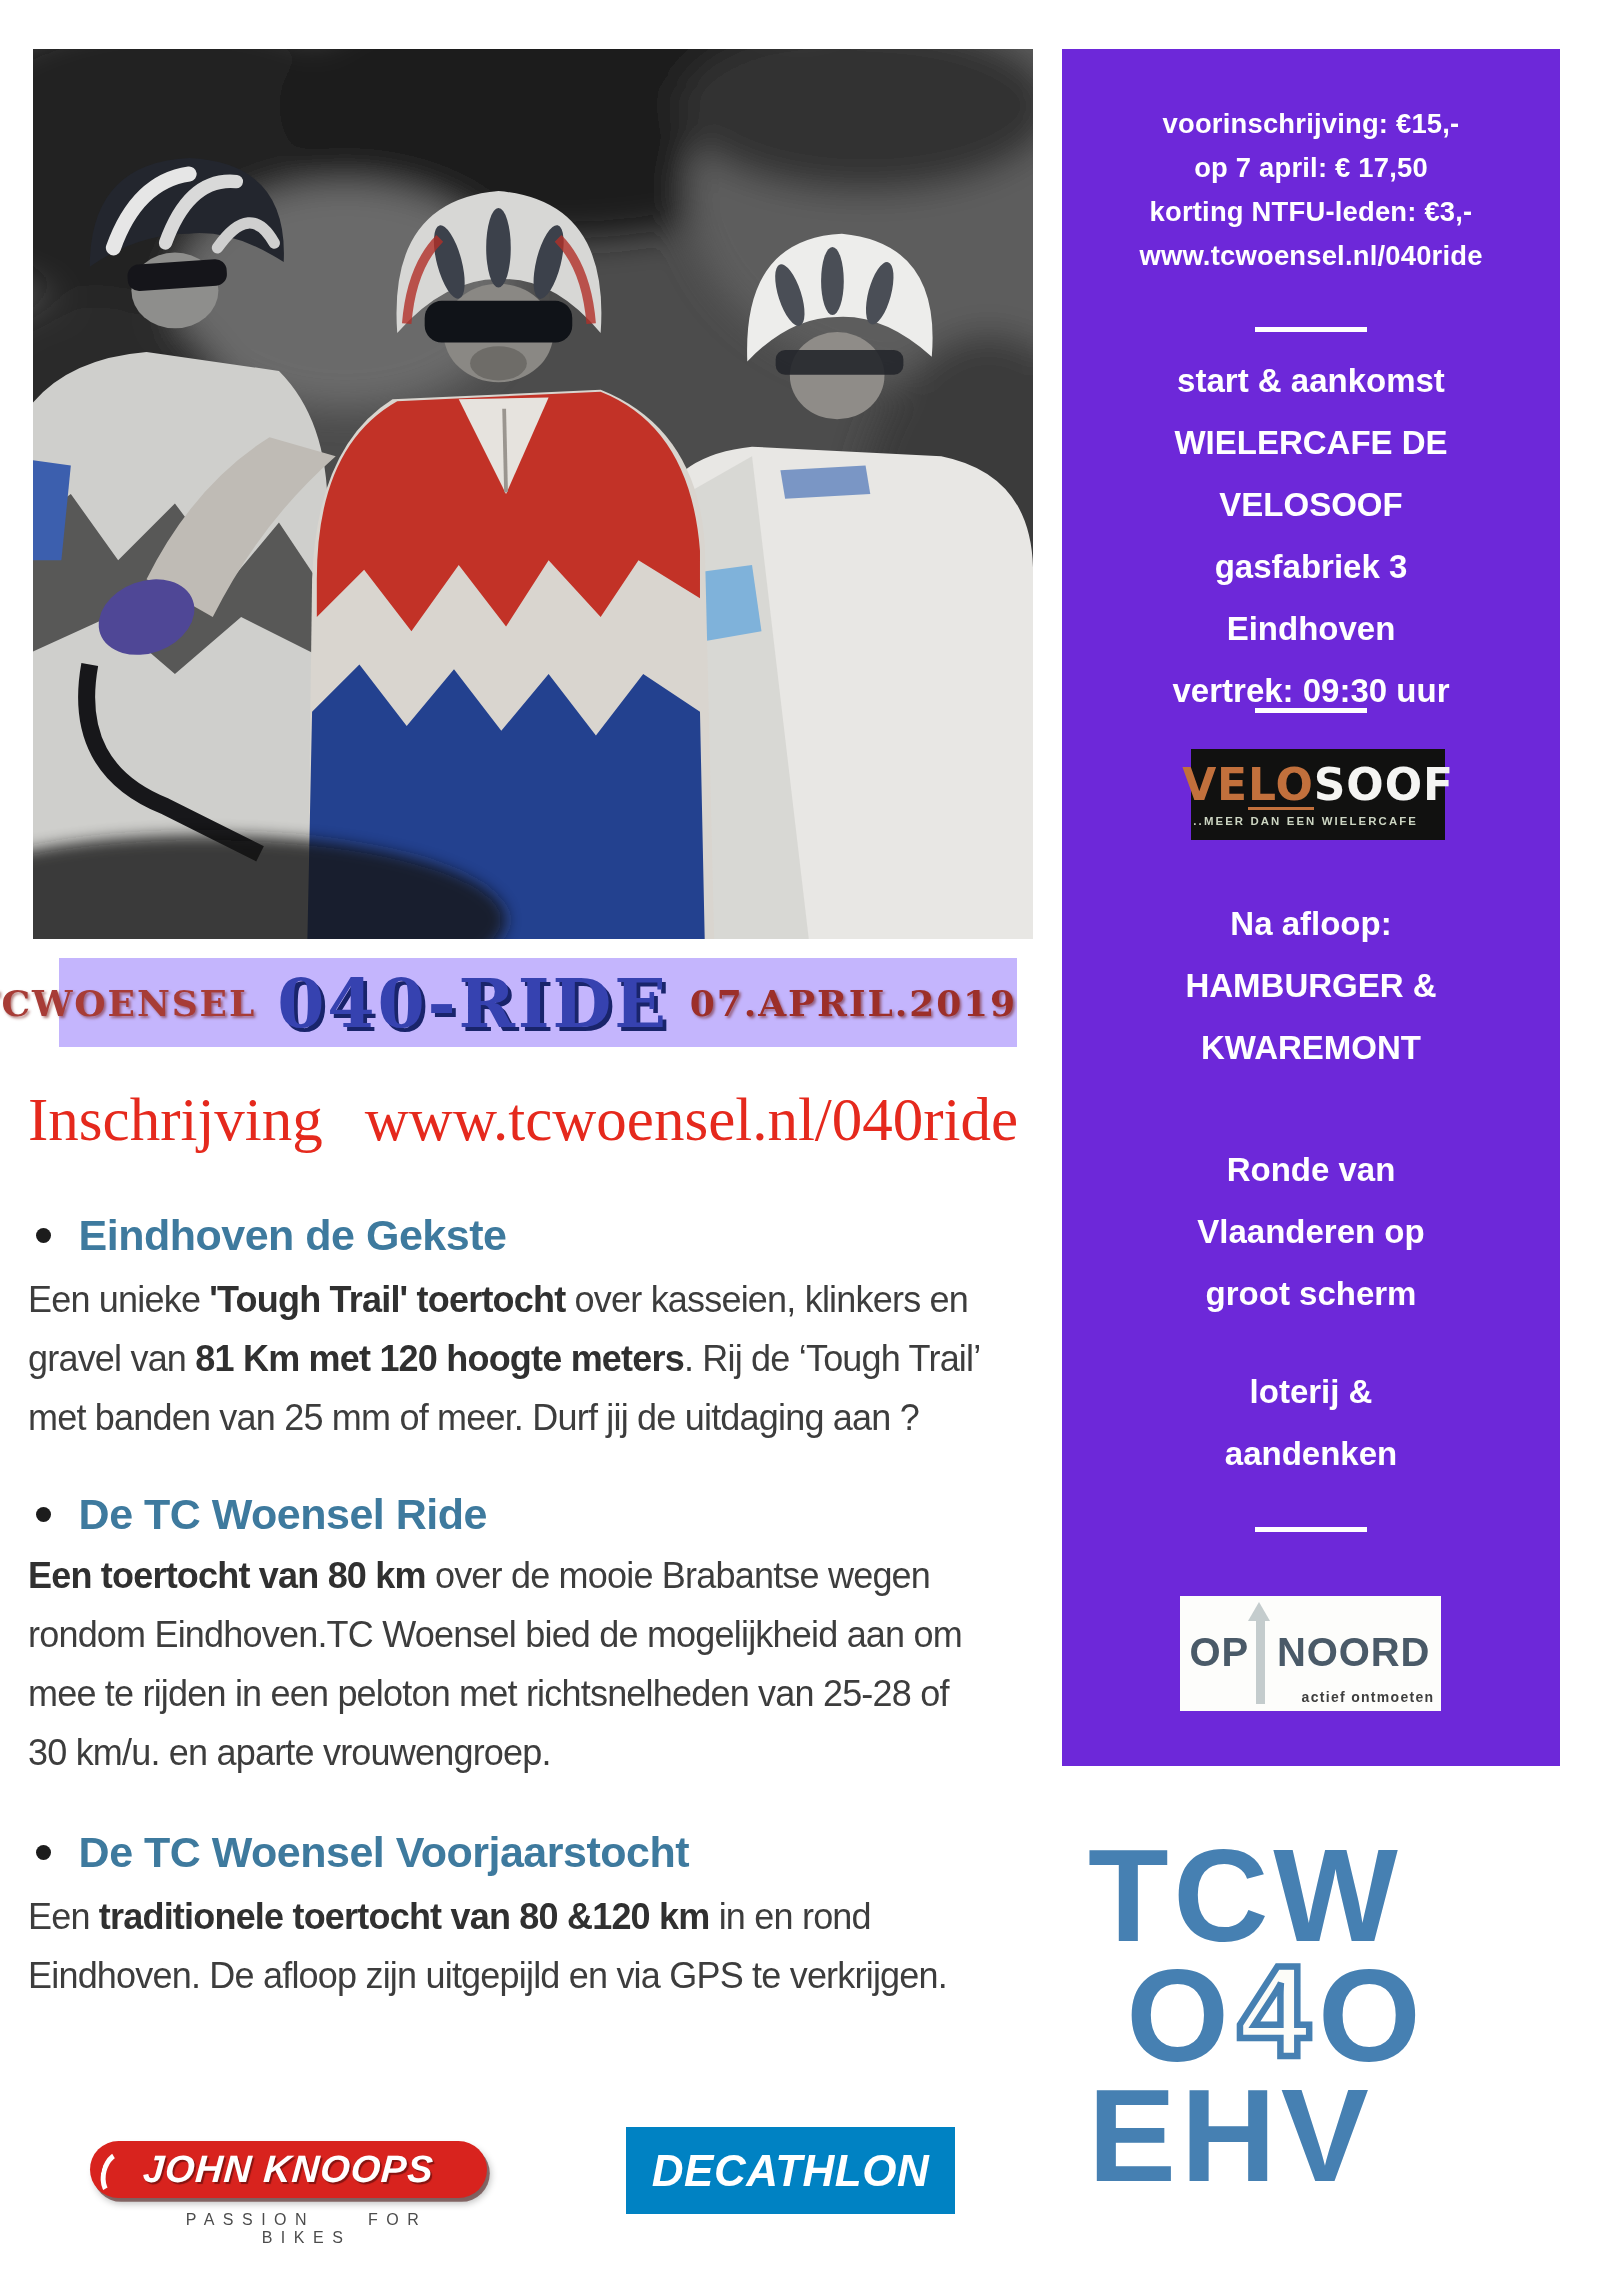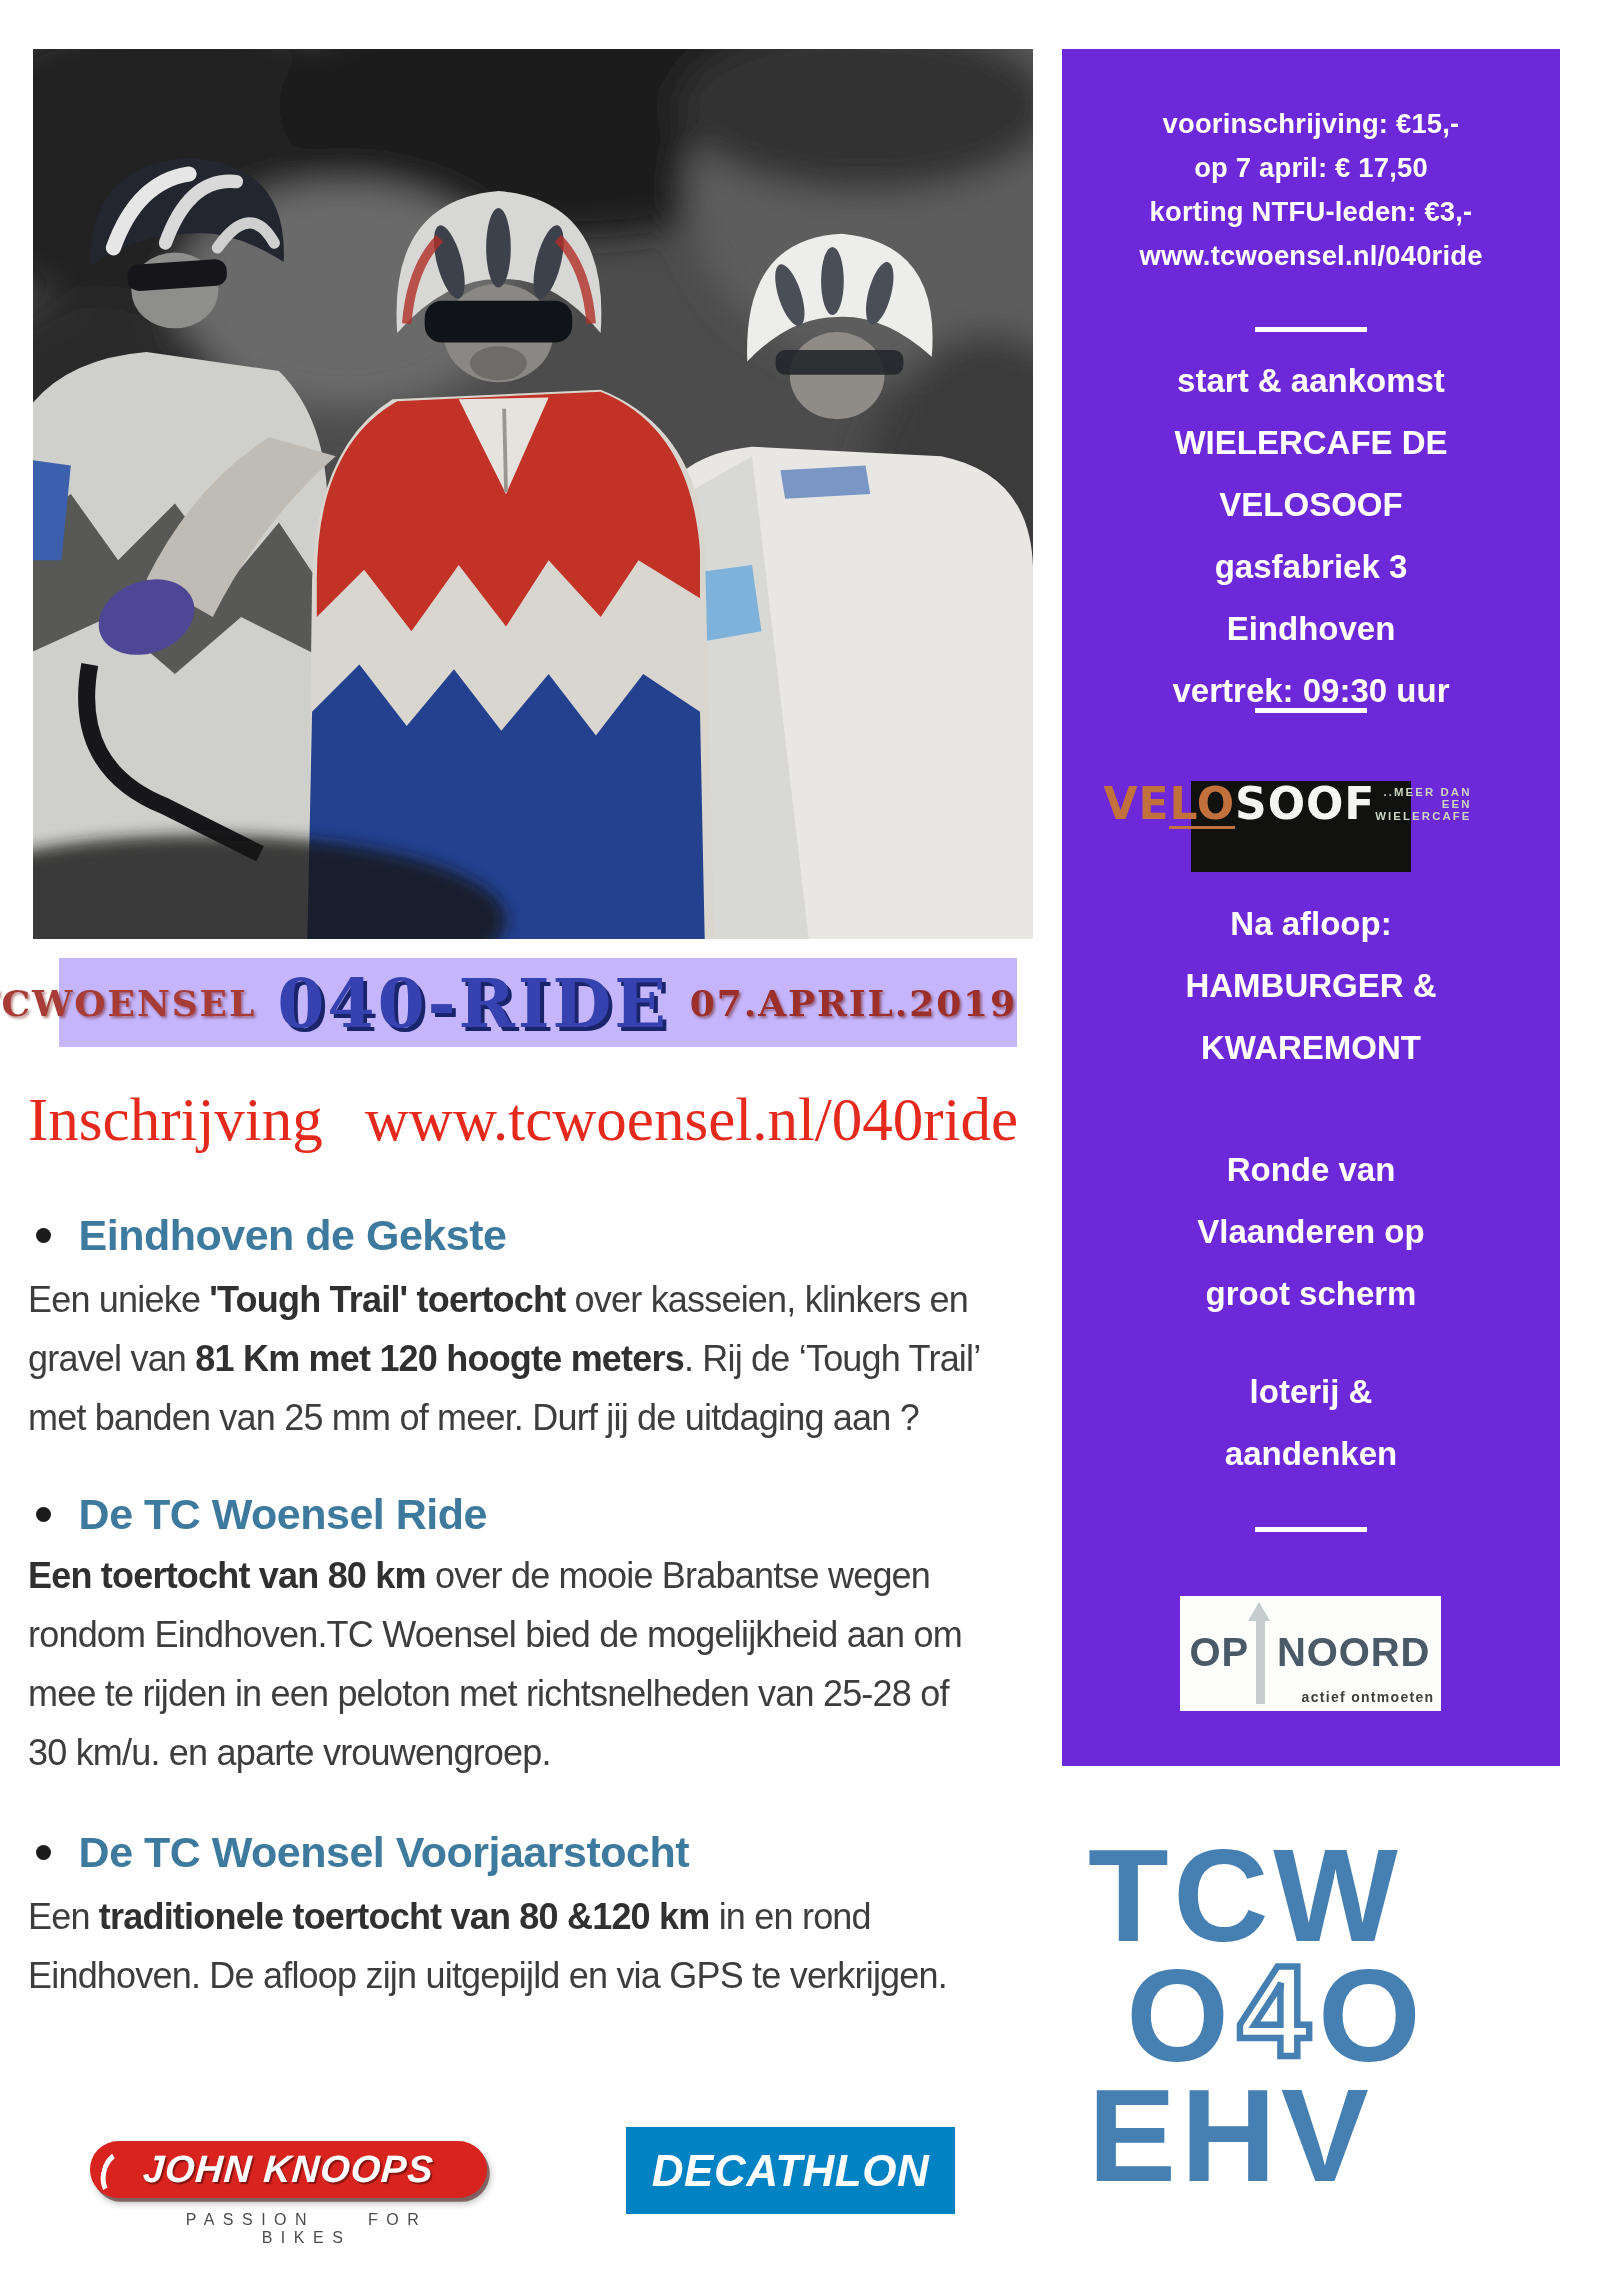--- a/index.html
+++ b/index.html
@@ -40,22 +40,22 @@
   .sb-abs{position:absolute;left:0;width:100%;}
   .pricing{top:53px;font-size:27.4px;line-height:44px;letter-spacing:0.2px;}
   .location{top:301px;font-size:33px;line-height:62px;}
   .afloop{top:844px;font-size:33px;line-height:62px;}
   .rvv{top:1090px;font-size:33px;line-height:62px;}
   .extras{top:1312px;font-size:33px;line-height:62px;}
   .sb-divider{position:absolute;left:50%;transform:translateX(-50%);width:112px;height:4.7px;background:#fff;}
   .d1{top:278px}.d2{top:659px}.d3{top:1478px}
 
   
-  .velosoof{position:absolute;left:129px;top:732px;width:220px;height:91px;background:#111110;
-            display:flex;flex-direction:row;justify-content:center;}
+  .velosoof{position:absolute;left:129px;top:700px;width:254px;height:91px;background:#111110;
+            display:flex;flex-direction:column;justify-content:center;}
   .vs-main{font-family:"DejaVu Sans",sans-serif;font-weight:600;font-size:44px;line-height:45px;
            letter-spacing:0.9px;display:flex;justify-content:center;align-items:baseline;}
   .vs-ve{color:#c2703c;}
   .vs-lo{color:#c2703c;border-bottom:3.8px solid #c2703c;}
   .vs-soof{color:#f4f4f2;}
   .vs-tag{font-size:11.4px;letter-spacing:2.1px;color:#ccd5c2;text-align:right;
           padding-right:27px;margin-top:4.7px;font-weight:bold;}
 
   
   .opnoord{position:absolute;left:118px;top:1547px;width:261px;height:115px;background:#fdfdfb;color:#4a5a68;}

